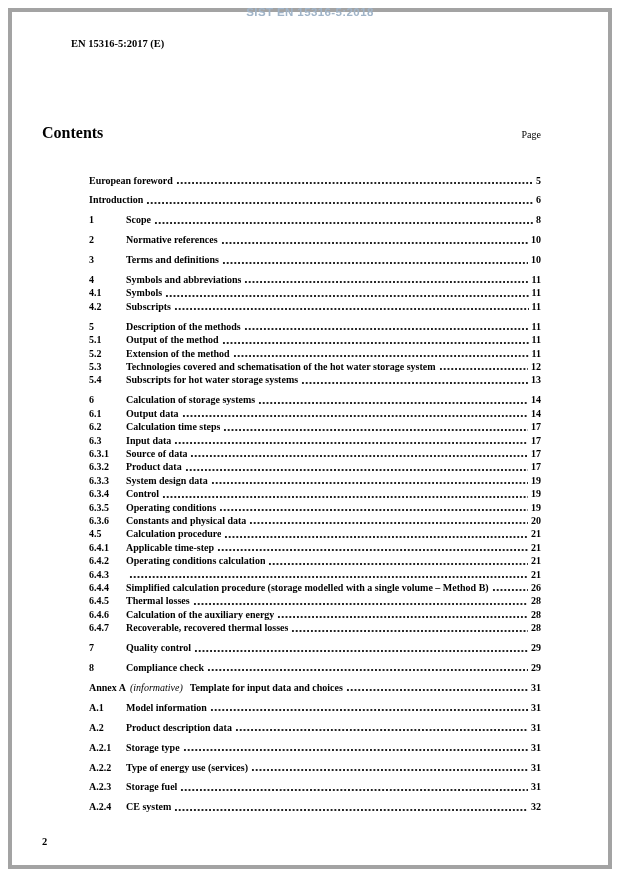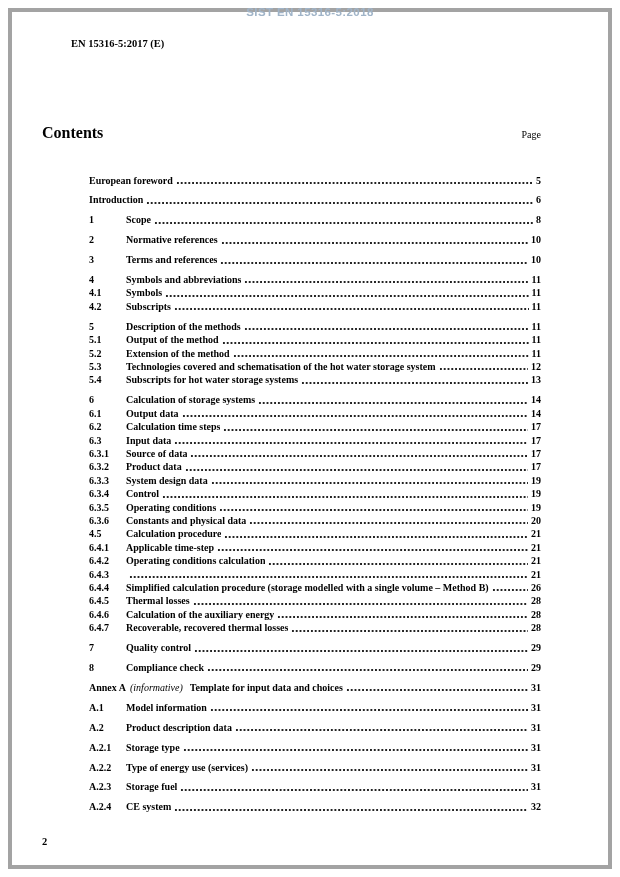--- a/index.html
+++ b/index.html
@@ -146,21 +146,21 @@
     <span class="num">2</span>
 
     <span class="label">Normative references</span>
     <span class="dots"></span>
     <span class="pg">10</span>
   </div>
 
   <div class="row gap">
     <span class="num">3</span>
 
-    <span class="label">Terms and references</span>
+    <span class="label">Terms and definitions</span>
     <span class="dots"></span>
     <span class="pg">10</span>
   </div>
 
   <div class="row gap">
     <span class="num">4</span>
 
     <span class="label">Symbols and abbreviations</span>
     <span class="dots"></span>
     <span class="pg">11</span>

